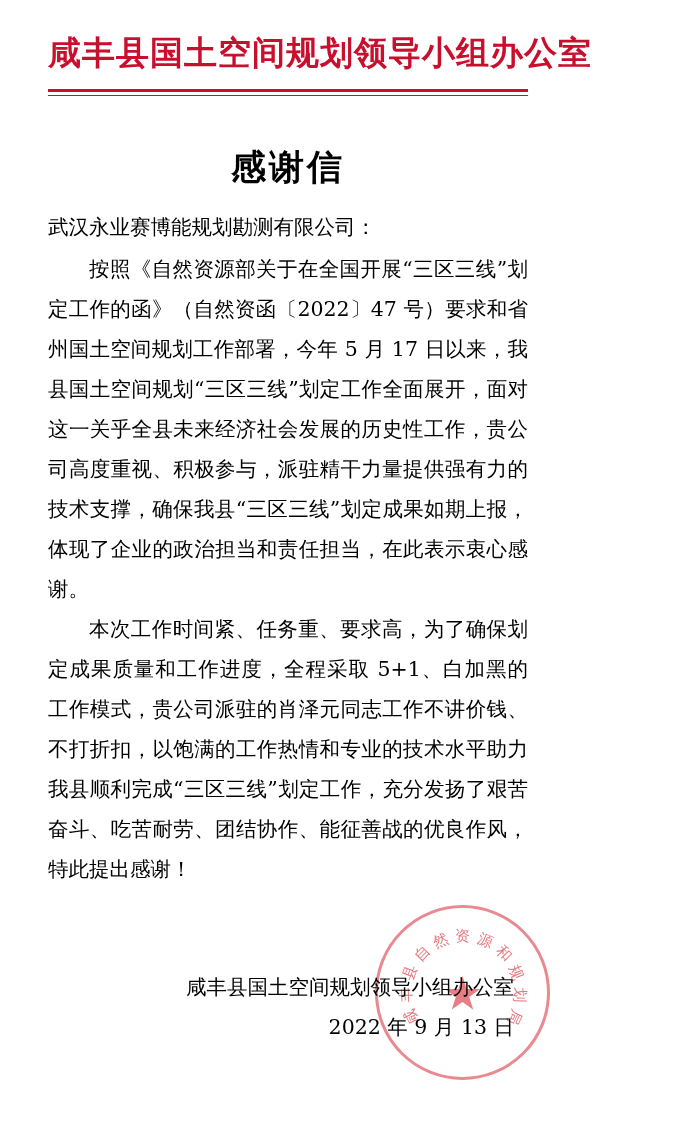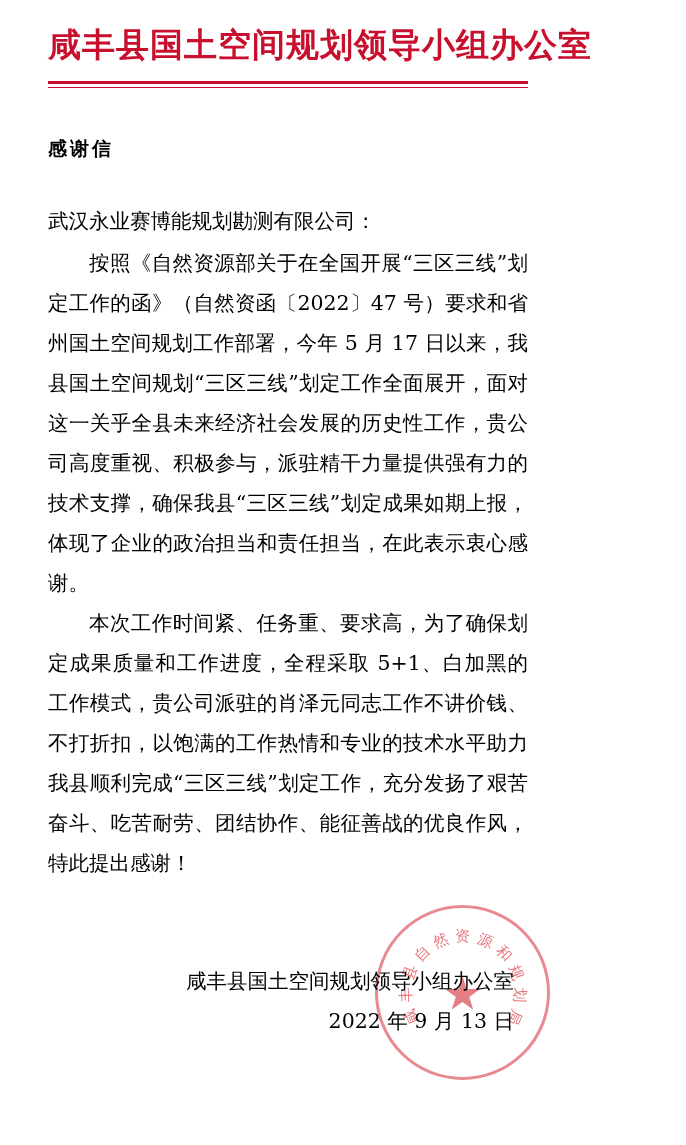--- a/index.html
+++ b/index.html
@@ -14,21 +14,21 @@
     font-family: "DejaVu Serif", "Liberation Serif", serif;
     color: #000000;
     overflow: hidden;
   }
 
   .page {
     position: relative;
     width: 576px;
     height: 1145px;
     box-sizing: border-box;
-    padding: 0 48px;
+    padding: 8px 48px;
   }
 
   
   .letterhead {
     padding-top: 24px;
     text-align: center;
   }
   .letterhead-title {
     color: #c8102e;
     font-family: "DejaVu Serif", "Liberation Serif", serif;
@@ -49,31 +49,31 @@
   }
   .rule-thin {
     height: 1px;
     background: #c8102e;
     width: 100%;
     margin-top: 3px;
   }
 
   
   .doc-title {
-    text-align: left;
-    font-size: 19px;
+    text-align: center;
+    font-size: 35px;
     font-weight: bold;
     letter-spacing: 3px;
     margin-top: 48px;
     margin-bottom: 8px;
   }
 
   
   .body-block {
-    margin-top: 40px;
+    margin-top: 17px;
     font-size: 20.5px;
     line-height: 1.95;
     text-align: justify;
     text-justify: inter-ideograph;
   }
   .salutation {
     margin: 0 0 2px 0;
   }
   .para {
     margin: 0;

